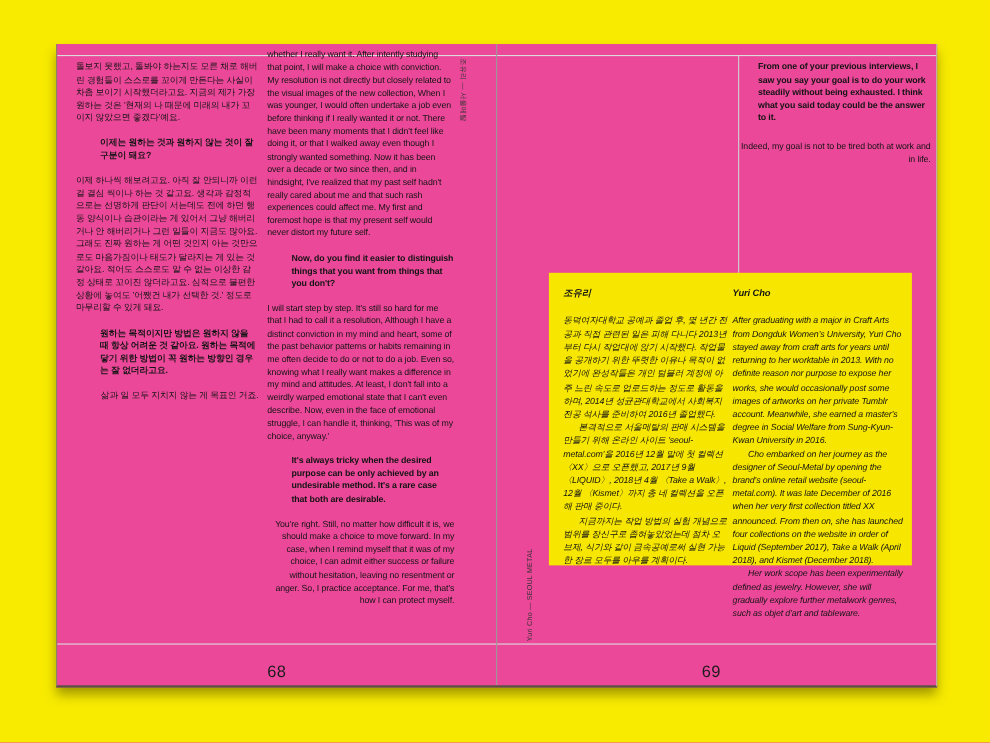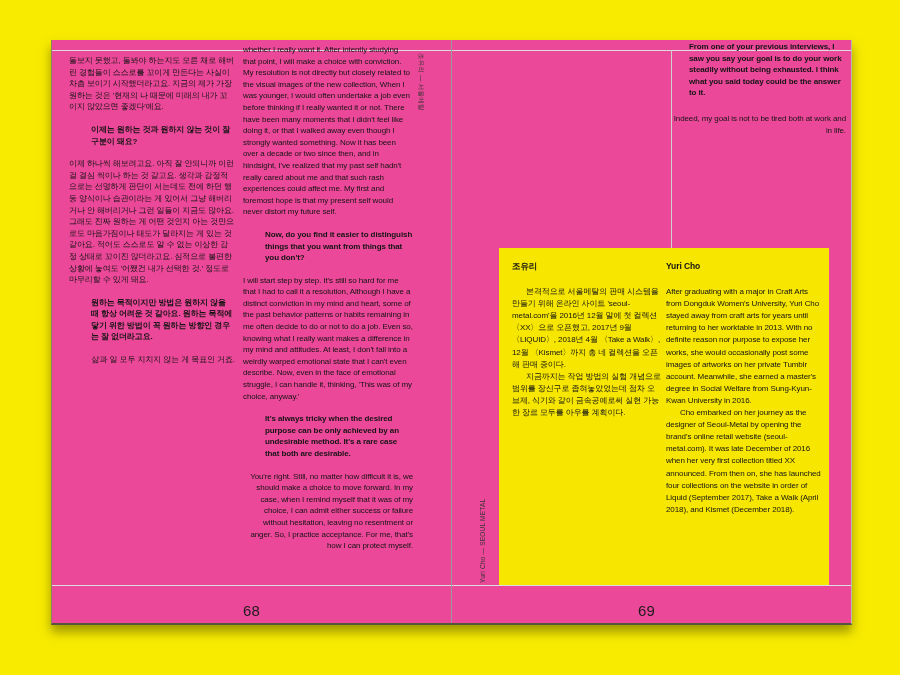--- a/index.html
+++ b/index.html
@@ -26,26 +26,27 @@
   .col-rule{left:619px;top:10px;width:1px;height:198px;background:#cfcfcf;}
 
   .body-text{font-size:8px;line-height:11.6px;color:#141414;letter-spacing:-0.1px;text-align:left;}
   .body-text p{margin:0 0 11px 0;}
   .body-text p:last-child{margin-bottom:0;text-align:right;}
   .q{font-weight:bold;padding-left:22px;}
 
   .kr-col{position:absolute;left:17px;top:15px;width:166px;}
   .en-col{position:absolute;left:191px;top:4px;width:170px;}
 
-  .intro{position:absolute;left:621px;top:1px;width:173px;}
+  .intro{position:absolute;left:621px;top:15px;width:173px;}
   .intro .q{padding-left:16px;margin-bottom:14px;}
 
   .yellow-block{
-    position:absolute;left:447px;top:208px;width:330px;height:337px;
+    position:absolute;left:447px;top:208px;width:330px;height:266px;
     background:#F7E600;
+    font-style:italic;
   }
   .profile-col{position:absolute;top:12px;font-size:8px;line-height:12.1px;color:#141414;letter-spacing:-0.1px;}
   .profile-kr{left:13px;width:150px;}
   .profile-en{left:167px;width:157px;}
   .profile-col h3{font-size:8.5px;margin:0 0 14px 0;font-weight:bold;}
   .profile-col p{margin:0;}
   .profile-col p.ind{text-indent:14px;}
 
   .pagenum{position:absolute;top:562px;font-size:15px;color:#1c1c1c;letter-spacing:0.2px;}
   .pagenum-68{left:191px;}
@@ -86,27 +87,29 @@
   <div class="pagenum pagenum-68">68</div>
 
   <div class="body-text intro">
     <p class="q">From one of your previous interviews, I saw you say your goal is to do your work steadily without being exhausted. I think what you said today could be the answer to it.</p>
     <p>Indeed, my goal is not to be tired both at work and in life.</p>
   </div>
 
   <div class="yellow-block">
     <div class="profile-col profile-kr">
       <h3>조유리</h3>
+      <p>동덕여자대학교 공예과 졸업 후, 몇 년간 전공과 직접 관련된 일은 피해 다니다 2013년부터 다시 작업대에 앉기 시작했다. 작업물을 공개하기 위한 뚜렷한 이유나 목적이 없었기에 완성작들은 개인 텀블러 계정에 아주 느린 속도로 업로드하는 정도로 활동을 하며, 2014년 성균관대학교에서 사회복지전공 석사를 준비하여 2016년 졸업했다.</p>
       <p class="ind">본격적으로 서울메탈의 판매 시스템을 만들기 위해 온라인 사이트 'seoul-metal.com'을 2016년 12월 말에 첫 컬렉션 〈XX〉으로 오픈했고, 2017년 9월 〈LIQUID〉, 2018년 4월 〈Take a Walk〉, 12월 〈Kismet〉까지 총 네 컬렉션을 오픈해 판매 중이다.</p>
       <p class="ind">지금까지는 작업 방법의 실험 개념으로 범위를 장신구로 좁혀놓았었는데 점차 오브제, 식기와 같이 금속공예로써 실현 가능한 장르 모두를 아우를 계획이다.</p>
     </div>
     <div class="profile-col profile-en">
       <h3>Yuri Cho</h3>
       <p>After graduating with a major in Craft Arts from Dongduk Women's University, Yuri Cho stayed away from craft arts for years until returning to her worktable in 2013. With no definite reason nor purpose to expose her works, she would occasionally post some images of artworks on her private Tumblr account. Meanwhile, she earned a master's degree in Social Welfare from Sung-Kyun-Kwan University in 2016.</p>
       <p class="ind">Cho embarked on her journey as the designer of Seoul-Metal by opening the brand's online retail website (seoul-metal.com). It was late December of 2016 when her very first collection titled XX announced. From then on, she has launched four collections on the website in order of Liquid (September 2017), Take a Walk (April 2018), and Kismet (December 2018).</p>
+      <p class="ind">Her work scope has been experimentally defined as jewelry. However, she will gradually explore further metalwork genres, such as objet d'art and tableware.</p>
     </div>
   </div>
 
   <div class="spine spine-right">Yuri Cho — SEOUL METAL</div>
 
   <div class="pagenum pagenum-69">69</div>
 
 </div>
 
 </body></html>

